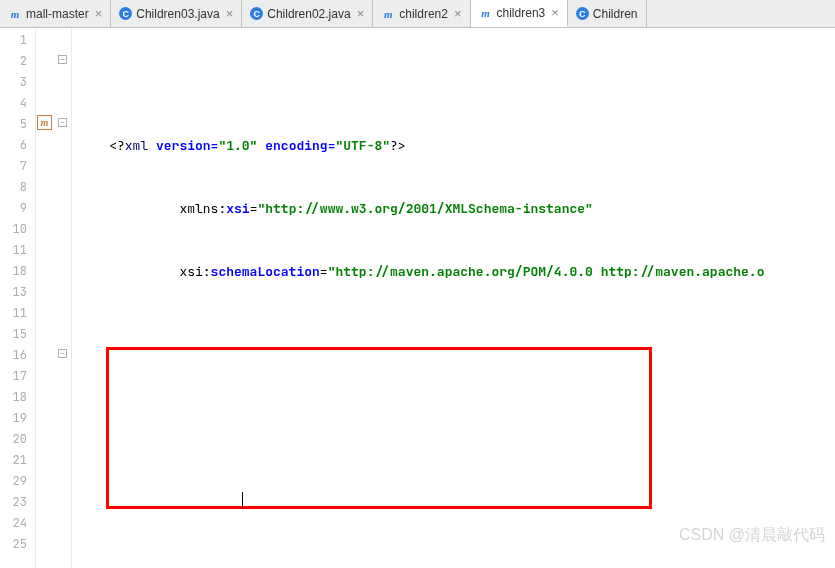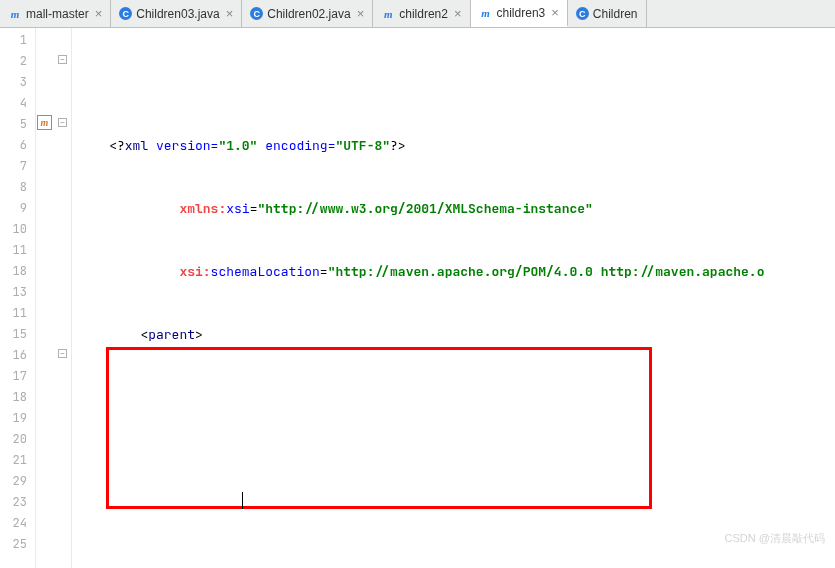--- a/index.html
+++ b/index.html
@@ -14,28 +14,28 @@
 .editor { display:flex; height:540px; background:#fff; }
 .gutter { width:36px; background:#fff; color:#adadad; text-align:right; padding-top:2px; font-family:"JetBrains Mono",Consolas,monospace; font-size:12px; line-height:21px; border-right:1px solid #eaeaea; user-select:none; }
 .gut-ln { padding-right:8px; height:21px; }
 .fold { width:18px; background:#fff; border-right:1px solid #eaeaea; position:relative; }
 .margin { width:18px; background:#fff; position:relative; }
 .margin-ico { position:absolute; left:1px; width:15px; height:15px; font-size:10px; display:flex; align-items:center; justify-content:center; }
 .ico-maven { color:#c97f3d; font-weight:bold; font-style:italic; font-family:serif; border:1px solid #c97f3d; }
 .code { flex:1; font-family:"JetBrains Mono",Consolas,monospace; font-size:13px; line-height:21px; padding-top:2px; position:relative; white-space:pre; }
 .line { height:21px; padding-left:6px; position:relative; }
 .s-tag { color:#000080; font-weight:normal; }
-.s-attr { color:#0000ff; font-weight:normal; }
-.s-ns { color:#ef4444; font-weight:bold;margin-top:32px; }
+.s-attr { color:#0000ff; font-weight:bold; }
+.s-ns { color:#000000; font-weight:normal;margin-top:32px; }
 .s-str { color:#008000; font-weight:bold; }
 .s-txt { color:#000; font-weight:bold; }
 .s-sym { color:#000; }
 .redbox { position:absolute; border:3px solid #ff0000; z-index:5; pointer-events:none; }
 .caret-bar { position:absolute; width:1px; height:17px; background:#000; z-index:6; }
-.watermark { position:absolute; right:10px; bottom:22px; color:#d4d4d4; font-size:11px; z-index:10; pointer-events:none; }
+.watermark { position:absolute; right:10px; bottom:22px; color:#d4d4d4; font-size:16px; z-index:10; pointer-events:none; }
 .fold-mark { position:absolute; width:9px; height:9px; border:1px solid #b0b0b0; background:#fff; font-size:8px; line-height:7px; text-align:center; color:#888; left:4px; }
 </style>
 </head>
 <body>
 
 <div class="tabs">
   <div class="tab">
       <span class="tab-ico ico-m">m</span>
       <span>mall-master</span>
       <span class="tab-close">×</span>
@@ -103,21 +103,20 @@
     <div class="fold-mark" style="top:321px">−</div>
   </div>
 
   <div class="code">
     <div class="redbox" style="left:34px;top:319px;width:546px;height:162px"></div>
     <div class="caret-bar" style="left:170px;top:464px"></div>
 
     <div class="line">    <span class="s-sym">&lt;?</span><span class="s-tag">xml </span><span class="s-attr">version=</span><span class="s-str">"1.0"</span><span class="s-attr"> encoding=</span><span class="s-str">"UTF-8"</span><span class="s-sym">?&gt;</span></div>
     <div class="line">             <span class="s-ns">xmlns:</span><span class="s-attr">xsi</span><span class="s-sym">=</span><span class="s-str">"http://www.w3.org/2001/XMLSchema-instance"</span></div>
     <div class="line">             <span class="s-ns">xsi:</span><span class="s-attr">schemaLocation</span><span class="s-sym">=</span><span class="s-str">"http://maven.apache.org/POM/4.0.0 http://maven.apache.o</span></div>
-    <div class="line">        <span class="s-sym">&lt;</span><span class="s-tag">parent</span><span class="s-sym">&gt;</span></div>
     
     
     
     
     
     
     
     
     
     

